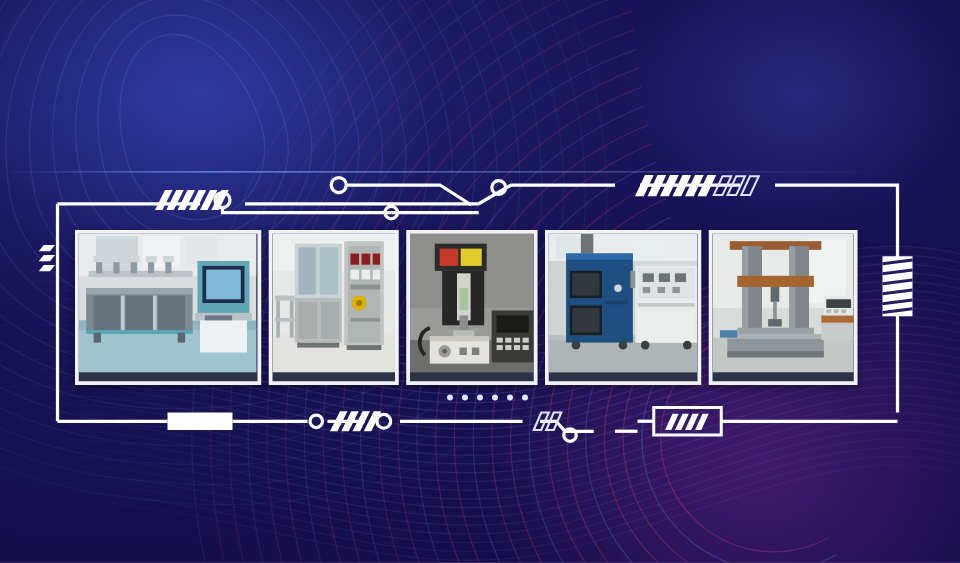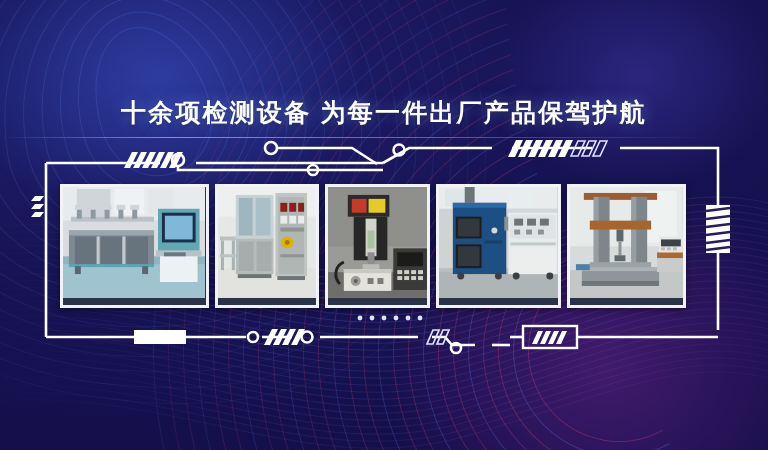--- a/index.html
+++ b/index.html
@@ -171,21 +171,20 @@
           <path d="M-40 194 C 160 164, 300 274, 470 224 S 700 134, 820 184" opacity="0.286"></path>
           <path d="M-40 201 C 160 171, 300 281, 470 231 S 700 141, 820 191" opacity="0.274"></path>
           <path d="M-40 208 C 160 178, 300 288, 470 238 S 700 148, 820 198" opacity="0.262"></path>
           <path d="M-40 215 C 160 185, 300 295, 470 245 S 700 155, 820 205" opacity="0.250"></path>
         </g>
     </svg>
   </div>
 
   <div class="top-hairline"></div>
 
-  <div class="title">十余项检测设备 为每一件出厂产品保驾护航</div>
 
   <svg class="circuit" viewBox="0 0 768 450">
     <g stroke="#ffffff" stroke-width="2.6" fill="none" stroke-linecap="butt">
 
       <path d="M46 163 L46 337"></path>
 
       <path d="M46 163 L160 163"></path>
       <path d="M196 163 L383 163"></path>
 
       <path d="M383 163 L409 148 L492 148"></path>

